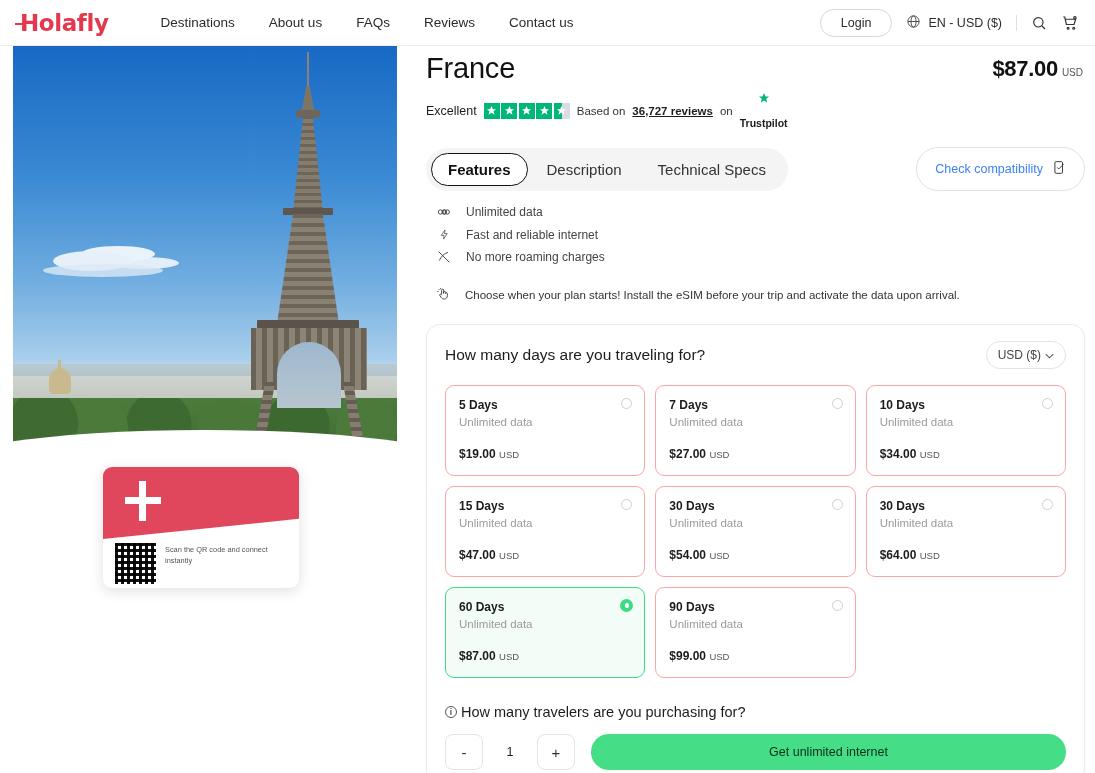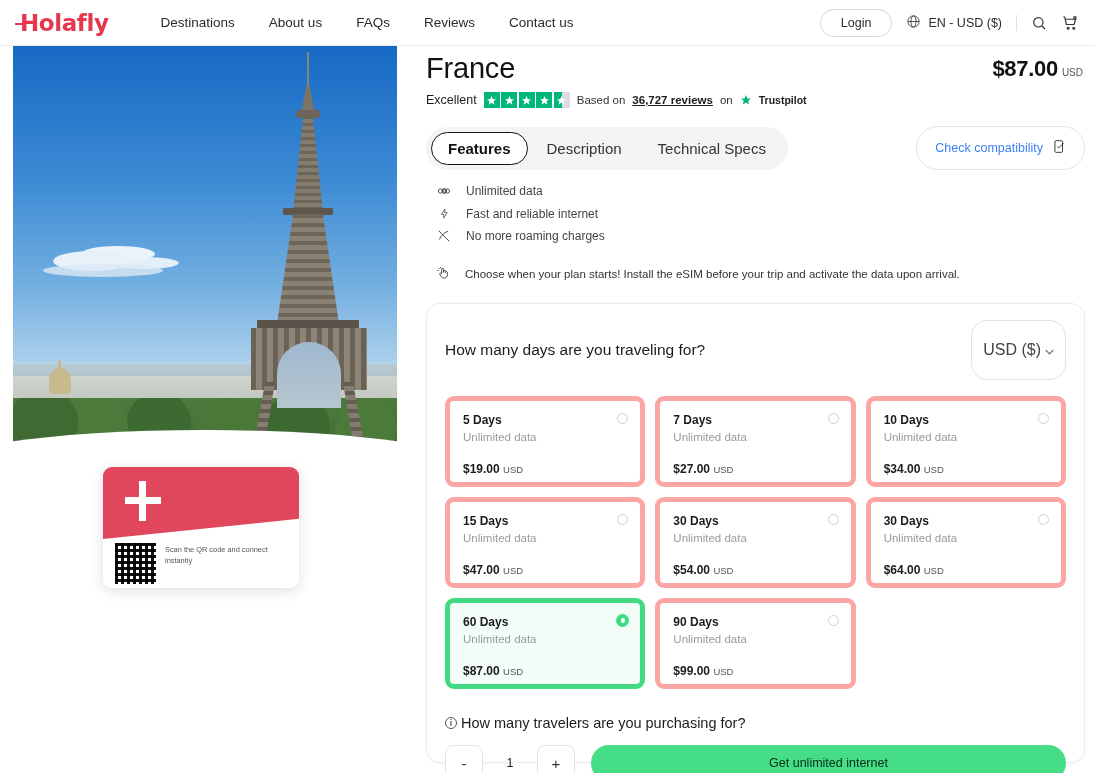--- a/index.html
+++ b/index.html
@@ -220,21 +220,21 @@
   .price { font-size:22px; font-weight:bold; color:#111; letter-spacing:-0.3px;}
   .price-cur { font-size:10px; color:#555; }
 
   .rating-row { display:flex; align-items:center; gap:7px; margin-top:7px; font-size:11.5px; color:#333; }
   .rating-word { font-size:12.5px; color:#1c1c1c; }
   .stars { display:flex; gap:1.5px; }
   .star { width:16px;height:16px;background:#00b67a;display:flex;align-items:center;justify-content:center;}
   .star.half { background: linear-gradient(90deg,#00b67a 0 50%, #dcdce6 50% 100%); }
   .star svg { width:11px;height:11px; }
   .rv-link { text-decoration:underline; color:#1c1c1c; font-weight:bold; cursor:pointer;}
-  .tp-mark { display:flex; align-items:center; gap:7px; }
+  .tp-mark { display:flex; align-items:center; gap:13px;flex-direction:column; }
   .tp-star { width:12px;height:12px; }
   .tp-name { font-size:10.5px; font-weight:bold; color:#1c1c1c;}
 
   .tabs-row { display:flex; align-items:center; margin-top:18px; }
   .tabs {
     background:#f4f4f5; border-radius:24px; padding:5px; display:flex; gap:2px;
   }
   .tab { padding:8px 17px; font-size:15px; border-radius:20px; color:#333; cursor:pointer; }
   .tab.active { background:#fff; border:1px solid #111; font-weight:bold; color:#111; padding:7px 16px;}
   .compat-btn {
@@ -258,27 +258,27 @@
     border-radius:14px;
     background:#fff;
     padding:16px 18px 16px 18px;
     box-shadow: 0 1px 3px rgba(0,0,0,.03);
     height: 460px;
   }
   .panel-head { display:flex; align-items:center; }
   .panel-title { font-size:15.5px; color:#1c1c1c; }
   .cur-select {
     margin-left:auto; border:1px solid #e4e4e4; border-radius:16px;
-    padding:20px 11px; font-size:16px; color:#444; background:#fff;
+    padding:6px 11px; font-size:12px; color:#444; background:#fff;
     display:flex;align-items:center;gap:4px;cursor:pointer;
   }
 
   .plan-grid { margin-top:16px; display:grid; grid-template-columns: repeat(3, 1fr); gap:10px; }
   .plan {
-    border:5px solid #fca5a5; border-radius:9px; background:#fff;
+    border:1px solid #fca5a5; border-radius:9px; background:#fff;
     padding:12px 13px 13px 13px; position:relative; cursor:pointer; height:91px;
   }
   .plan.selected { border-color:#41da82; background:#f2fdf7; }
   .plan-days { font-size:12px; font-weight:bold; color:#1c1c1c;}
   .plan-sub { font-size:11.5px; color:#9b9b9b; margin-top:4px;}
   .plan-price { font-size:12px; font-weight:bold; color:#1c1c1c; margin-top:19px;}
   .plan-price .cur { font-size:9.5px; font-weight:normal; color:#555; }
   .radio {
     position:absolute; right:12px; top:12px;
     width:11px;height:11px;border:1px solid #cfcfcf;border-radius:50%;

